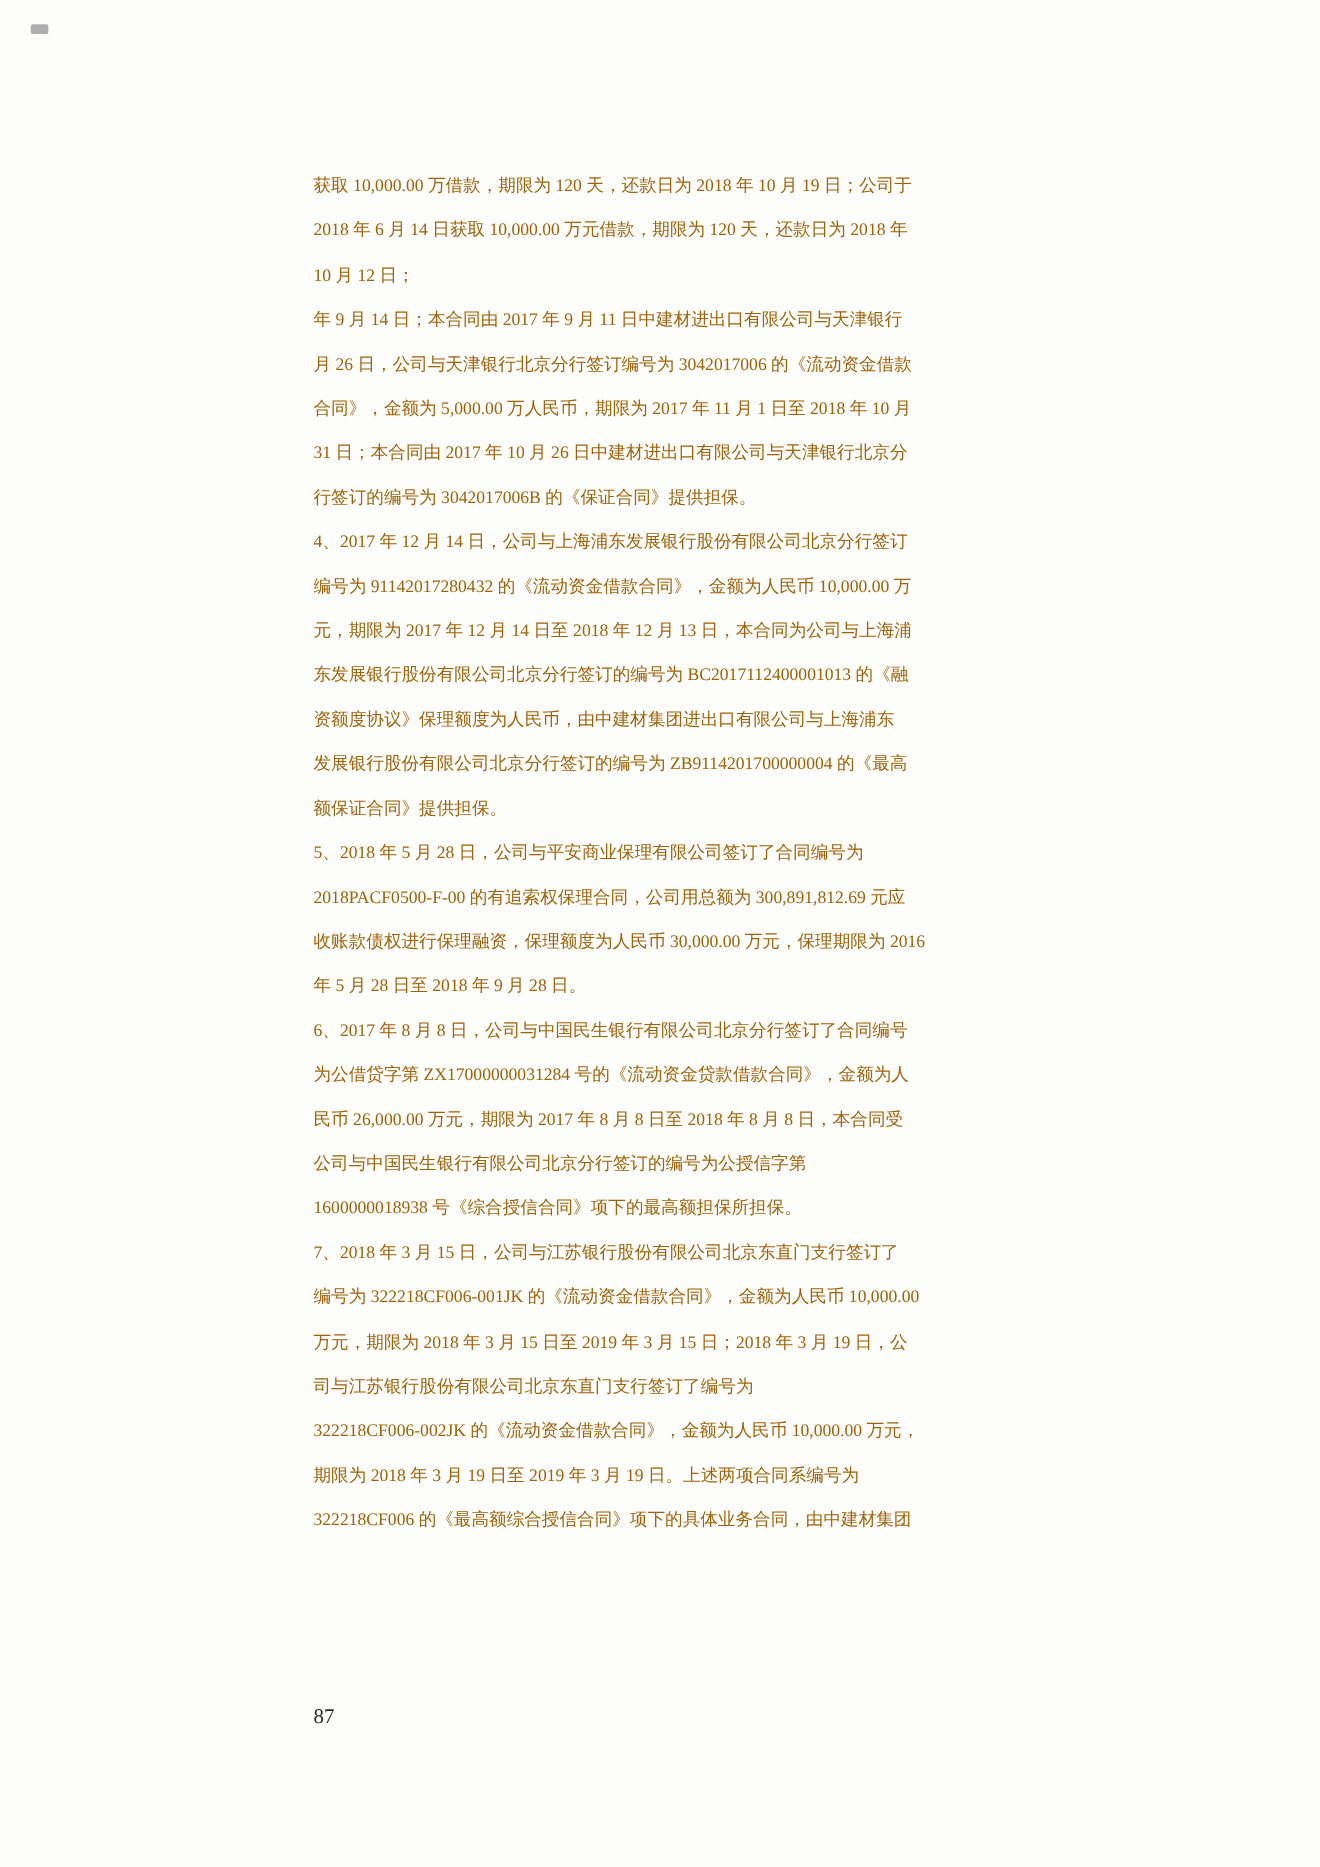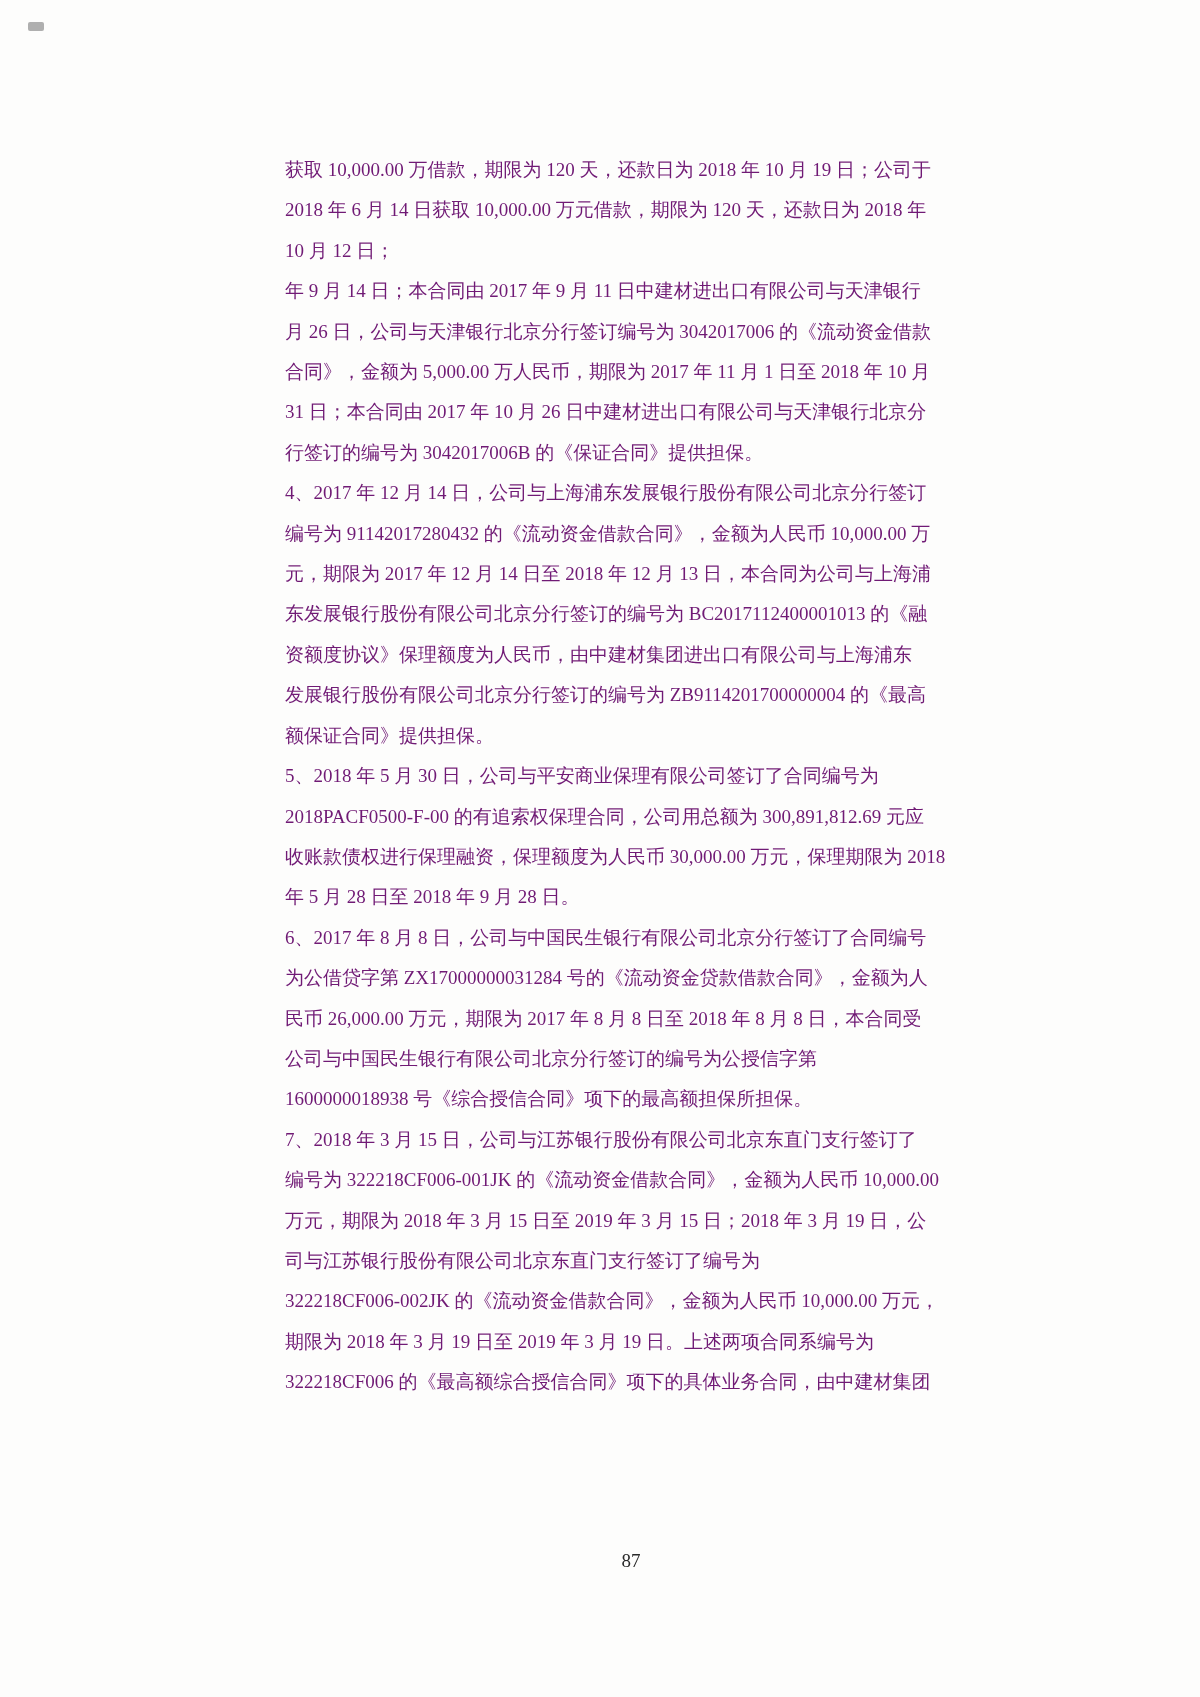--- a/index.html
+++ b/index.html
@@ -17,29 +17,29 @@
   }
   .scan-artifact{
     position:absolute;left:28px;top:22px;
     width:16px;height:9px;
     background:#6f6f6f;opacity:.55;border-radius:2px;
   }
   .text-block{
     position:absolute;left:285px;top:150px;width:692px;
   }
   .text-line{
-    font-size:19px;
+    font-size:16px;
     line-height:40.4px;
     white-space:nowrap;
-    color:#701a75;
+    color:#a16207;
     -webkit-font-smoothing:antialiased;
   }
   .page-number{
     position:absolute;left:285px;top:1550px;width:692px;
-    text-align:center;
+    text-align:left;
     font-size:19px;color:#2a2a2a;
   }
 </style>
 </head>
 <body>
 
 <div class="page">
   <div class="scan-artifact"></div>
   <div class="text-block" id="text-block">
       <div class="text-line">获取 10,000.00 万借款，期限为 120 天，还款日为 2018 年 10 月 19 日；公司于</div>
@@ -50,23 +50,23 @@
       <div class="text-line">合同》，金额为 5,000.00 万人民币，期限为 2017 年 11 月 1 日至 2018 年 10 月</div>
       <div class="text-line">31 日；本合同由 2017 年 10 月 26 日中建材进出口有限公司与天津银行北京分</div>
       <div class="text-line">行签订的编号为 3042017006B 的《保证合同》提供担保。</div>
       <div class="text-line">4、2017 年 12 月 14 日，公司与上海浦东发展银行股份有限公司北京分行签订</div>
       <div class="text-line">编号为 91142017280432 的《流动资金借款合同》，金额为人民币 10,000.00 万</div>
       <div class="text-line">元，期限为 2017 年 12 月 14 日至 2018 年 12 月 13 日，本合同为公司与上海浦</div>
       <div class="text-line">东发展银行股份有限公司北京分行签订的编号为 BC2017112400001013 的《融</div>
       <div class="text-line">资额度协议》保理额度为人民币，由中建材集团进出口有限公司与上海浦东</div>
       <div class="text-line">发展银行股份有限公司北京分行签订的编号为 ZB9114201700000004 的《最高</div>
       <div class="text-line">额保证合同》提供担保。</div>
-      <div class="text-line">5、2018 年 5 月 30 日，公司与平安商业保理有限公司签订了合同编号为</div>
+      <div class="text-line">5、2018 年 5 月 28 日，公司与平安商业保理有限公司签订了合同编号为</div>
       <div class="text-line">2018PACF0500-F-00 的有追索权保理合同，公司用总额为 300,891,812.69 元应</div>
-      <div class="text-line">收账款债权进行保理融资，保理额度为人民币 30,000.00 万元，保理期限为 2018</div>
+      <div class="text-line">收账款债权进行保理融资，保理额度为人民币 30,000.00 万元，保理期限为 2016</div>
       <div class="text-line">年 5 月 28 日至 2018 年 9 月 28 日。</div>
       <div class="text-line">6、2017 年 8 月 8 日，公司与中国民生银行有限公司北京分行签订了合同编号</div>
       <div class="text-line">为公借贷字第 ZX17000000031284 号的《流动资金贷款借款合同》，金额为人</div>
       <div class="text-line">民币 26,000.00 万元，期限为 2017 年 8 月 8 日至 2018 年 8 月 8 日，本合同受</div>
       <div class="text-line">公司与中国民生银行有限公司北京分行签订的编号为公授信字第</div>
       <div class="text-line">1600000018938 号《综合授信合同》项下的最高额担保所担保。</div>
       <div class="text-line">7、2018 年 3 月 15 日，公司与江苏银行股份有限公司北京东直门支行签订了</div>
       <div class="text-line">编号为 322218CF006-001JK 的《流动资金借款合同》，金额为人民币 10,000.00</div>
       <div class="text-line">万元，期限为 2018 年 3 月 15 日至 2019 年 3 月 15 日；2018 年 3 月 19 日，公</div>
       <div class="text-line">司与江苏银行股份有限公司北京东直门支行签订了编号为</div>

